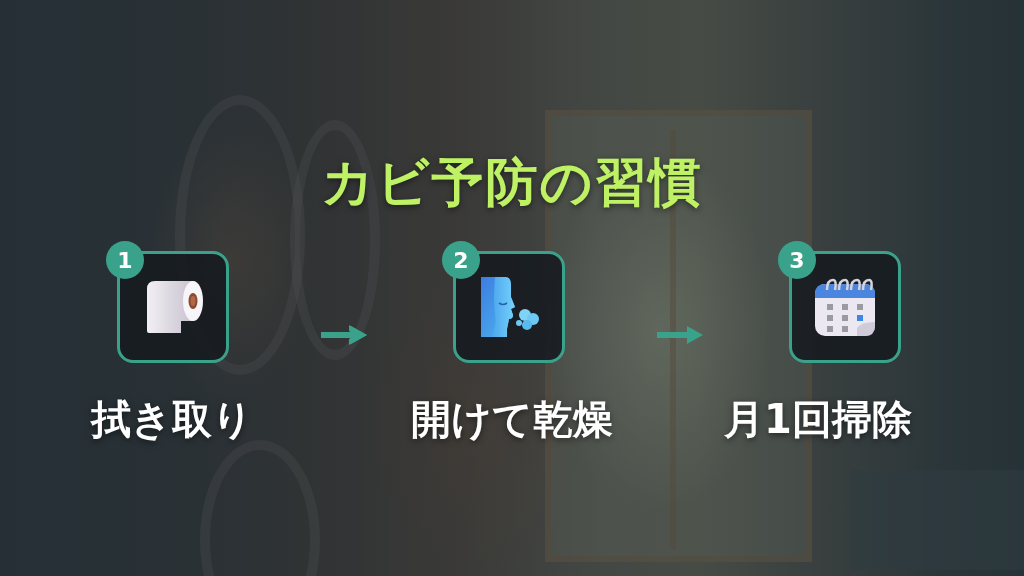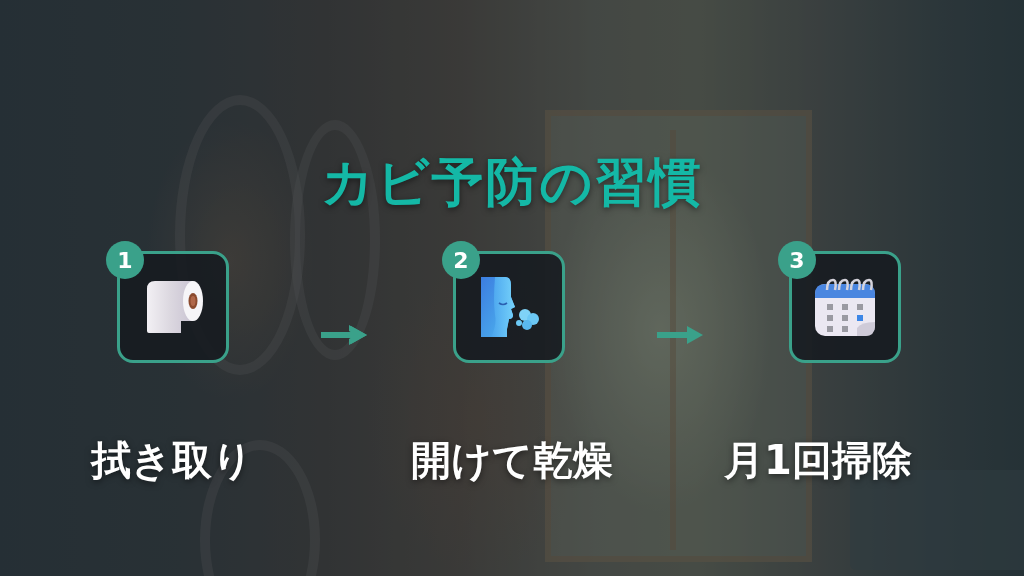--- a/index.html
+++ b/index.html
@@ -30,21 +30,21 @@
     background: rgba(140,110,80,0.45);
   }
   .bg-sink {
     position: absolute; left: 850px; top: 470px; width: 180px; height: 100px;
     background: rgba(70,90,95,0.55); border-radius: 6px;
   }
   .overlay { position: absolute; inset: 0; background: rgba(20,24,28,0.45); }
 
   .title {
     position: absolute; left: 0; right: 0; top: 148px;
-    text-align: center; color: #14b8a6;
+    text-align: center; color: #bef264;
     font-size: 52px; font-weight: bold; letter-spacing: 2px;
     text-shadow: 0 2px 6px rgba(0,0,0,0.5);
   }
 
   .card {
     position: absolute; top: 251px; width: 112px; height: 112px;
     border: 3px solid #3aa18a; border-radius: 16px;
     background: rgba(22,26,32,0.88);
     box-sizing: border-box;
   }
@@ -52,21 +52,20 @@
     position: absolute; width: 38px; height: 38px; border-radius: 50%;
     background: #3aa18a; color: #fff; font-weight: bold; font-size: 22px;
     display: flex; align-items: center; justify-content: center;
     top: 241px;
   }
   .label {
     position: absolute; top: 392px; color: #ffffff;
     font-size: 40px; font-weight: bold; text-align: center;
     text-shadow: 0 2px 6px rgba(0,0,0,0.5);
     white-space: nowrap;
-    margin-top: 41px;
   }
   .arrow { position: absolute; top: 325px; width: 46px; height: 20px; }
   .icon { position: absolute; left: 50%; top: 50%; transform: translate(-50%,-50%); }
 </style>
 </head>
 <body>
 
 <div class="bg"></div>
 <div class="bg-washer" style="left:175px;top:95px;width:110px;height:260px;"></div>
 <div class="bg-washer" style="left:290px;top:120px;width:70px;height:220px;"></div>

